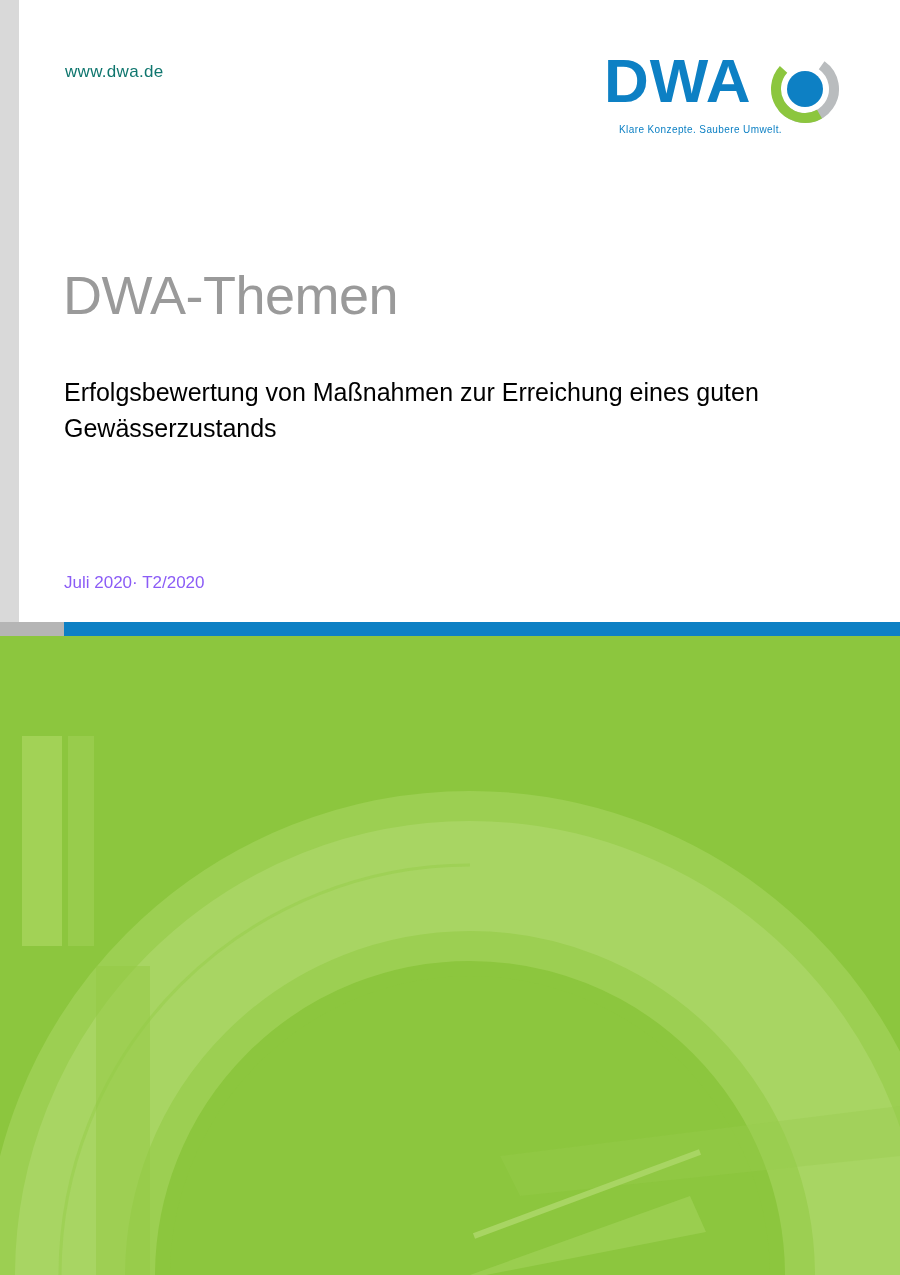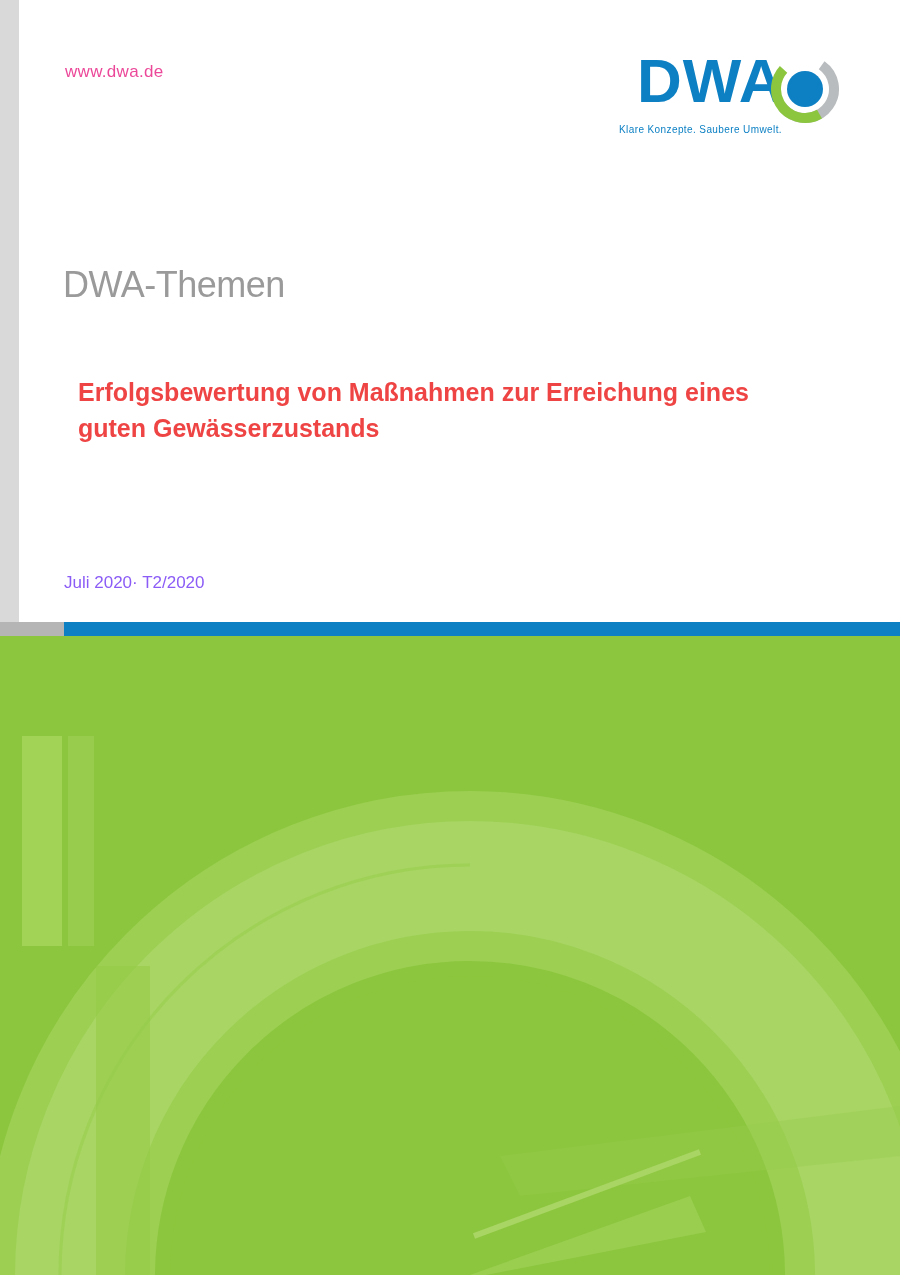--- a/index.html
+++ b/index.html
@@ -38,21 +38,21 @@
     background: #d9d9d9;
   }
 
   
   .url {
     position: absolute;
     left: 65px;
     top: 62px;
     font-size: 17px;
     letter-spacing: 0.3px;
-    color: #ec4899;
+    color: #0f766e;
     font-family: "Liberation Sans", sans-serif;
   }
 
   
   .logo {
     position: absolute;
     left: 604px;
     top: 46px;
     width: 240px;
     height: 100px;
@@ -60,21 +60,20 @@
   .logo-text {
     position: absolute;
     left: 0;
     top: 0;
     font-size: 62px;
     font-weight: bold;
     letter-spacing: 1px;
     color: #0d80c4;
     line-height: 70px;
     font-family: "Liberation Sans", sans-serif;
-    margin-left: 33px;
   }
   .logo-ring {
     position: absolute;
     left: 166px;
     top: 8px;
     width: 70px;
     height: 70px;
   }
   .logo-tagline {
     position: absolute;
@@ -85,34 +84,34 @@
     letter-spacing: 0.4px;
     white-space: nowrap;
     font-family: "Liberation Sans", sans-serif;
   }
 
   
   .series-title {
     position: absolute;
     left: 63px;
     top: 264px;
-    font-size: 36px;
+    font-size: 54px;
     color: #9a9a9a;
     letter-spacing: -0.5px;
     font-family: "Liberation Sans", sans-serif;
     font-weight: normal;
   }
   .doc-title {
     position: absolute;
-    left: 78px;
+    left: 64px;
     top: 374px;
     width: 700px;
     font-size: 25px;
-    font-weight: bold;
-    color: #ef4444;
+    font-weight: normal;
+    color: #000000;
     line-height: 36px;
     font-family: "Liberation Sans", sans-serif;
   }
   .doc-date {
     position: absolute;
     left: 64px;
     top: 573px;
     font-size: 17px;
     color: #8b5cf6;
     font-family: "Liberation Sans", sans-serif;

